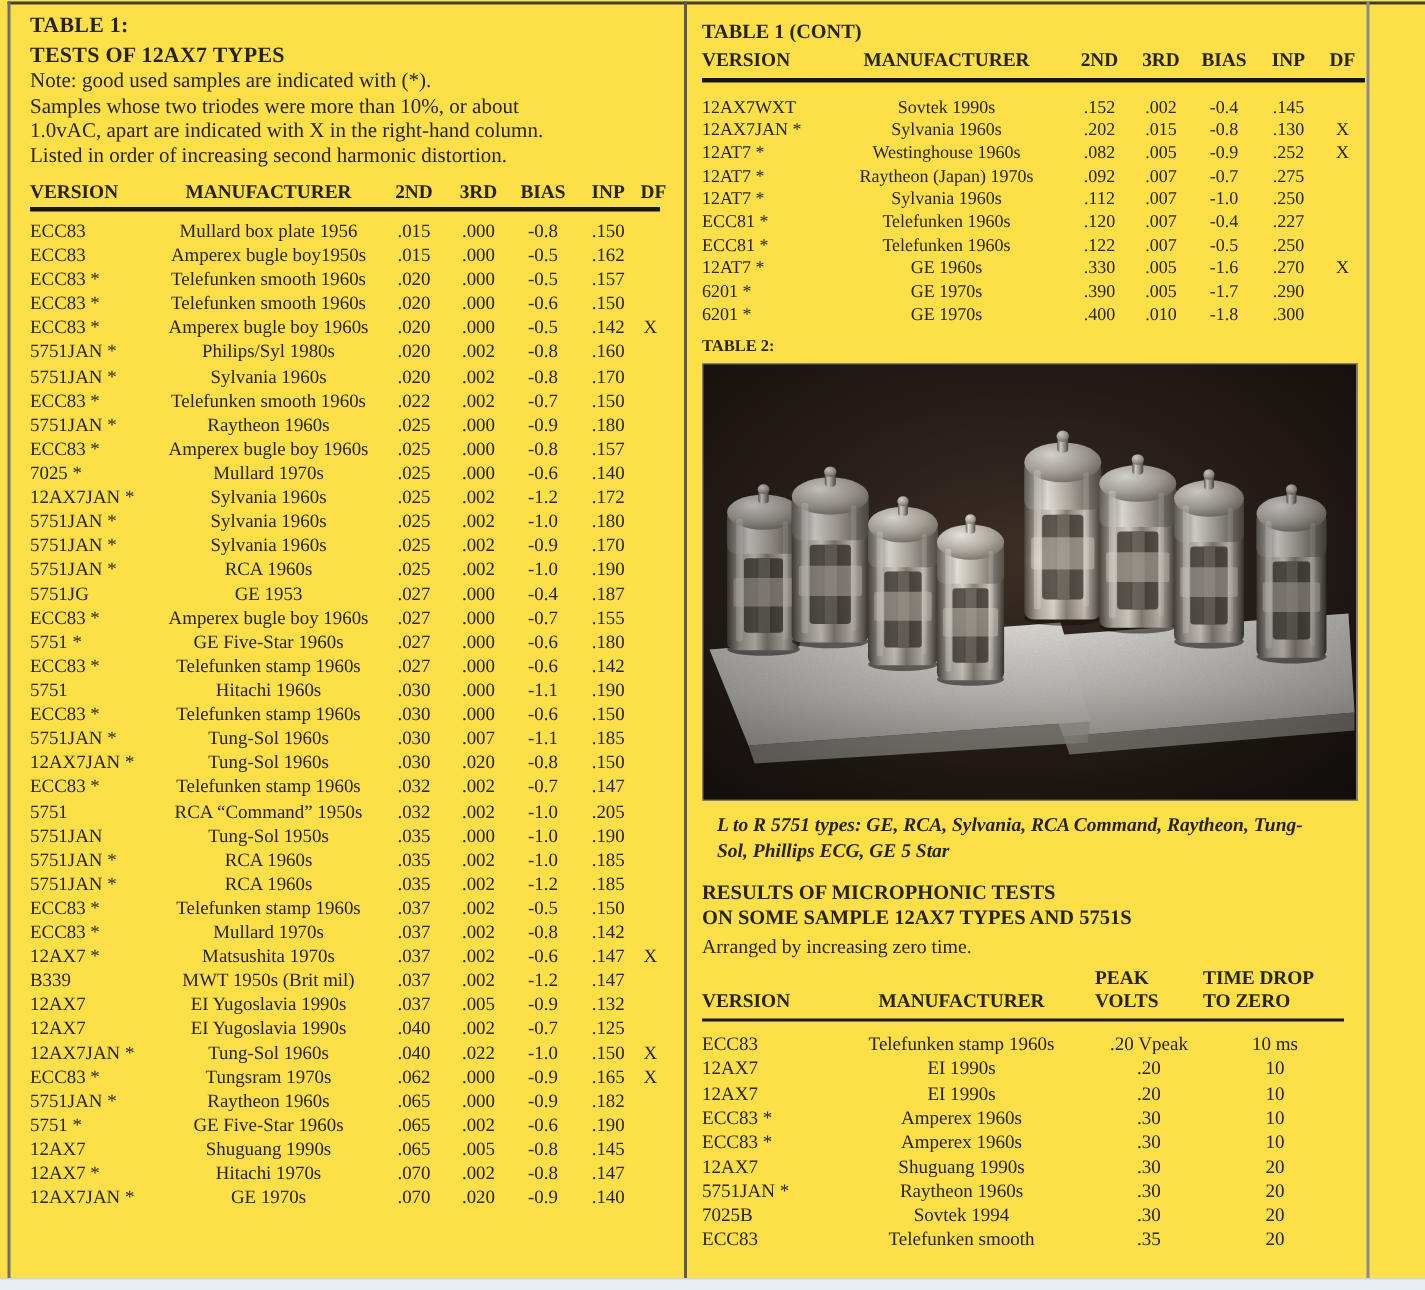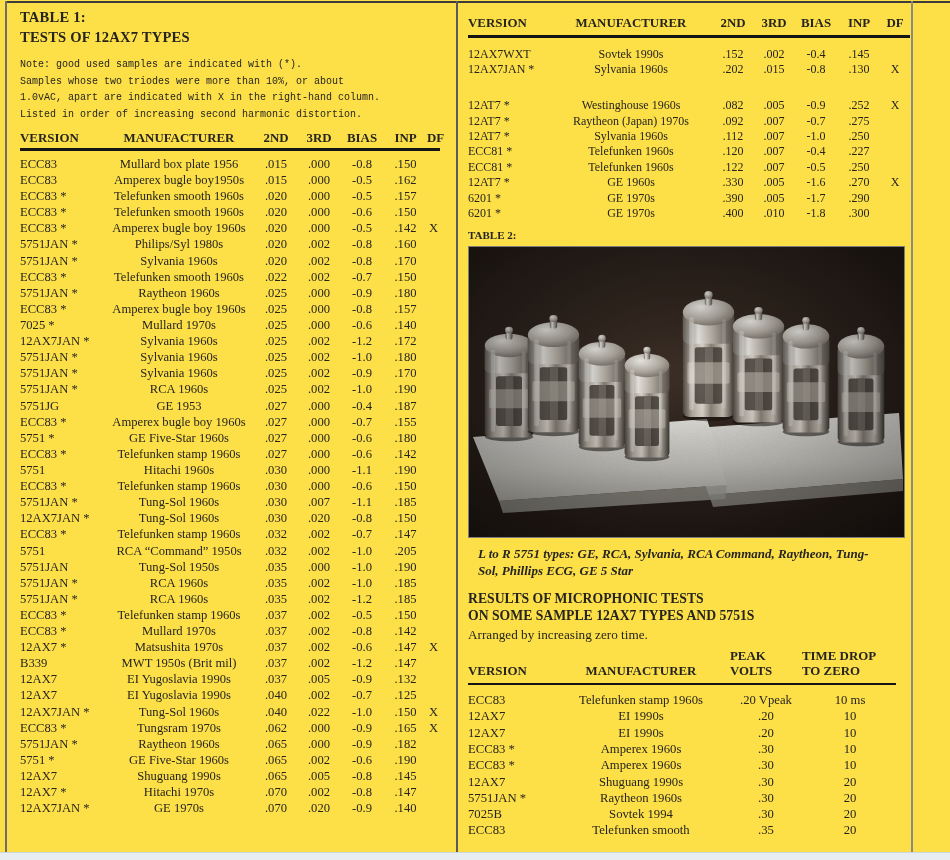--- a/index.html
+++ b/index.html
@@ -9,21 +9,21 @@
   .rule-top{position:absolute;left:5px;top:1px;right:0;height:2px;background:#3c3c3c;}
   .rule-left{position:absolute;left:5px;top:1px;bottom:6px;width:2px;background:#6e6e6e;}
   .rule-mid{position:absolute;left:456px;top:1px;bottom:6px;width:2px;background:#5a5a5a;}
   .rule-right{position:absolute;left:911px;top:1px;bottom:6px;width:2px;background:#8a8a8a;}
   .scan-strip{position:absolute;left:0;right:0;bottom:0;height:7px;background:#e8edf2;border-top:1px solid #ccd5dc;z-index:30;}
 
   .col-left{position:absolute;left:20px;top:8px;width:420px;}
   .col-right{position:absolute;left:468px;top:12px;width:442px;}
 
   .doc-title{font-weight:bold;font-size:14.6px;line-height:19.5px;letter-spacing:.2px;}
-  .note{margin-top:10px;font-size:10px;line-height:16.6px;font-family:Liberation Mono, monospace;}
+  .note{font-size:14px;line-height:16.6px;}
 
   .g7{display:grid;grid-template-columns:84px 150px 44px 42px 44px 43px 13px;}
   .g7r{display:grid;grid-template-columns:82px 162px 42px 40px 44px 42px 1fr;}
   .g4{display:grid;grid-template-columns:84px 178px 72px 96px;}
 
   .thead{margin-top:6px;font-weight:bold;font-size:12.9px;height:17px;align-items:end;}
   .thead .cv{text-align:left}.thead .cm,.thead .cn{text-align:center}
   .thick-rule{height:2.5px;background:#141414;margin-top:2px;}
   .tbody{margin-top:5px;}
   .row{height:16.12px;font-size:12.6px;line-height:16.12px;}
@@ -31,21 +31,21 @@
   .rowm{height:16.3px;font-size:12.7px;line-height:16.3px;}
   .cv{text-align:left;white-space:nowrap;}
   .cm{text-align:center;white-space:nowrap;}
   .cn{text-align:center;white-space:nowrap;}
 
   .cont-title{font-weight:bold;font-size:13.5px;line-height:17px;}
   .thead-r{margin-top:4px;font-weight:bold;font-size:12.9px;height:16px;}
   .thead-r .cv{text-align:left}.thead-r .cm,.thead-r .cn{text-align:center}
   .rule-r{height:2.5px;background:#141414;margin-top:3px;}
   .tbody-a{margin-top:9px;}
-  .tbody-b{margin-top:21px;}
+  .tbody-b{}
 
   .table2-label{font-weight:bold;font-size:11px;line-height:17px;margin-top:6px;}
   .photo-frame{margin-top:2px;width:435px;height:290px;border:1px solid #7d7d7d;background:#2b211b;}
   .caption{margin-top:8px;padding-left:10px;font-size:13px;font-weight:bold;font-style:italic;line-height:16.6px;}
   .results-title{margin-top:10px;font-weight:bold;font-size:13.7px;line-height:17px;}
   .subtitle{margin-top:3px;font-size:13.2px;line-height:15px;}
   .thead-m{margin-top:7px;font-weight:bold;font-size:12.9px;align-items:end;}
   .thead-m .hc{white-space:pre-line;text-align:left;line-height:15.5px;}
   .thead-m .hv{text-align:left;line-height:15.5px;}
   .thead-m .hm{text-align:center;line-height:15.5px;}
@@ -492,20 +492,21 @@
           <span class="cn">.070</span>
           <span class="cn">.020</span>
           <span class="cn">-0.9</span>
           <span class="cn">.140</span>
           <span class="cn"></span>
         </div>
       </div>
   </div>
 
   <div class="col-right">
+    <div class="cont-title">TABLE 1 (CONT)</div>
     <div class="thead-r g7r">
       <span class="cv">VERSION</span>
       <span class="cm">MANUFACTURER</span>
       <span class="cn">2ND</span>
       <span class="cn">3RD</span>
       <span class="cn">BIAS</span>
       <span class="cn">INP</span>
       <span class="cn">DF</span>
     </div>
     <div class="rule-r"></div>

